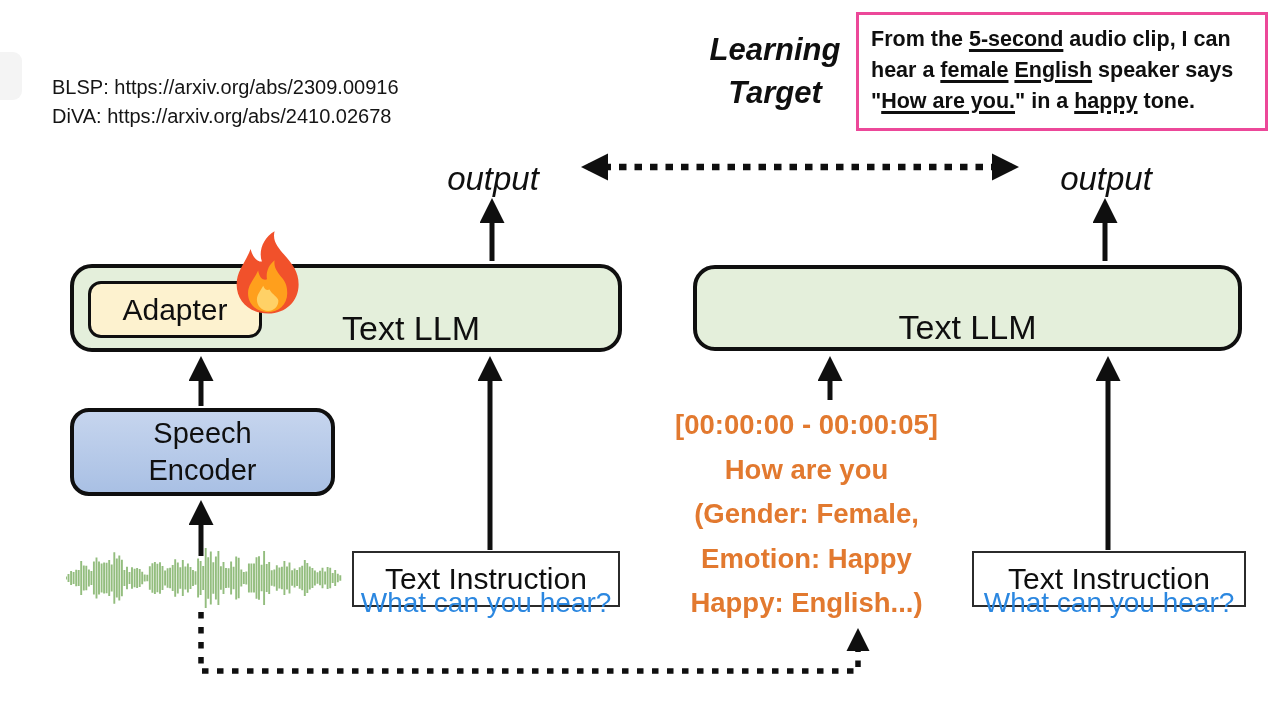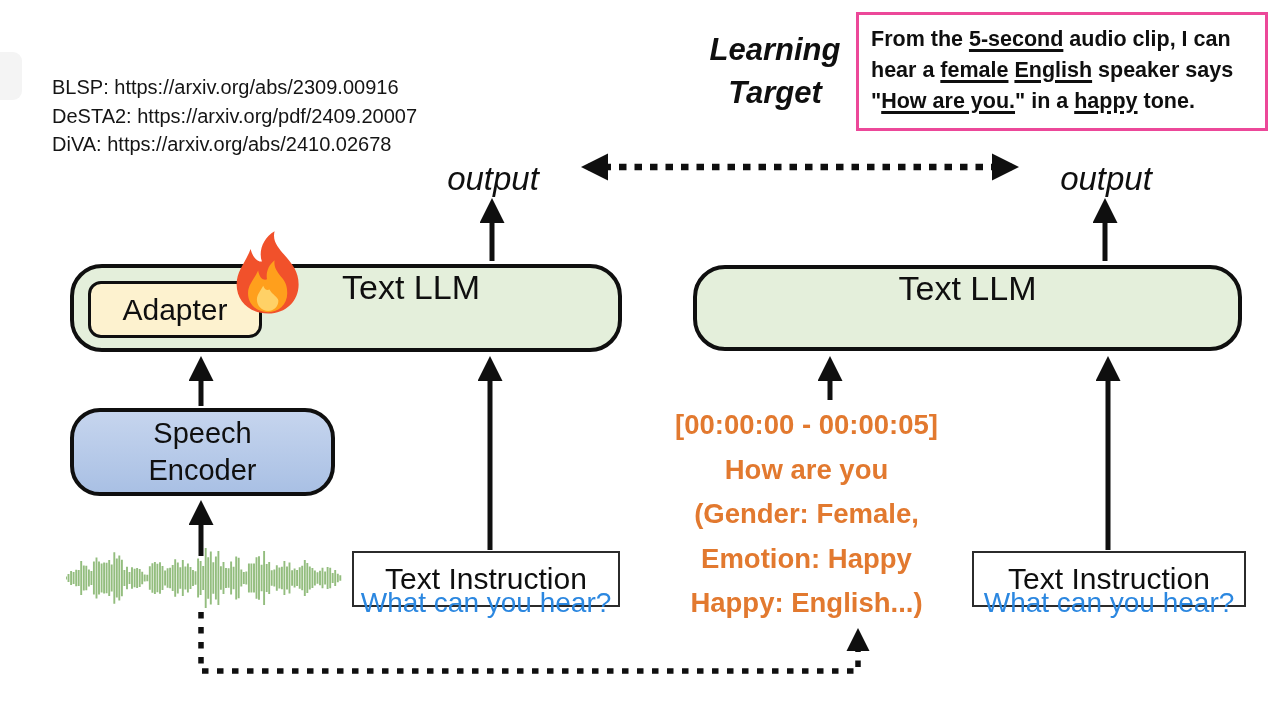--- a/index.html
+++ b/index.html
@@ -21,32 +21,32 @@
 
   .target-box{left:856px;top:12px;width:412px;border:3px solid #ec4899;background:#fff;
     padding:9px 12px 11px 12px;font-size:21.5px;font-weight:700;line-height:31px;}
   .target-box .u{text-decoration:underline;text-decoration-thickness:2.5px;text-underline-offset:3px;}
 
   .output-label{top:160px;width:126px;text-align:center;font-size:33px;font-style:italic;}
   .output-left{left:430px;}
   .output-right{left:1043px;}
 
   .llm-box{top:264px;height:88px;background:var(--llm_fill);border:4px solid var(--ink);
-    border-radius:32px;display:flex;align-items:flex-start;justify-content:center;font-size:34px;}
+    border-radius:22px;display:flex;align-items:flex-end;justify-content:center;font-size:34px;}
   .llm-left{left:70px;width:552px;padding-left:130px;}
   .llm-right{left:693px;top:265px;width:549px;height:86px;}
 
   .adapter-box{left:88px;top:281px;width:174px;height:57px;background:var(--adapter_fill);
     border:3.5px solid var(--ink);border-radius:13px;display:flex;align-items:center;
     justify-content:center;font-size:30px;}
 
   .fire{left:226px;top:230px;width:82px;height:86px;}
 
   .encoder-box{left:70px;top:408px;width:265px;height:88px;border:4px solid var(--ink);
-    border-radius:30px;background:linear-gradient(var(--encoder_top),var(--encoder_bottom));
+    border-radius:19px;background:linear-gradient(var(--encoder_top),var(--encoder_bottom));
     display:flex;align-items:center;justify-content:center;}
   .encoder-box .lbl{width:170px;text-align:center;font-size:29px;line-height:37px;}
 
   .waveform{left:66px;top:544px;width:278px;height:68px;}
 
   .instr-box{top:551px;height:56px;background:#fff;border:2.5px solid #2b2b2b;
     display:flex;align-items:center;justify-content:center;font-size:30px;}
   .instr-left{left:352px;width:268px;}
   .instr-right{left:972px;width:274px;}
 
@@ -85,21 +85,20 @@
     <line x1="490" y1="550" x2="490" y2="362" stroke="#0f0f0f" stroke-width="5" marker-end="url(#arw)"></line>
     <line x1="830" y1="400" x2="830" y2="362" stroke="#0f0f0f" stroke-width="5" marker-end="url(#arw)"></line>
     <line x1="1108" y1="550" x2="1108" y2="362" stroke="#0f0f0f" stroke-width="5" marker-end="url(#arw)"></line>
     <path d="M201 612 L201 671 L858 671 L858 634" fill="none" stroke="#0f0f0f" stroke-width="5.5" stroke-dasharray="6.5 8.5" marker-end="url(#arwS)"></path>
   </svg>
 
   <div class="abs faint-mark"></div>
 
   <div class="abs refs">
     <div>BLSP: https://arxiv.org/abs/2309.00916</div>
-    <div>DeSTA2: https://arxiv.org/pdf/2409.20007</div>
     <div>DiVA: https://arxiv.org/abs/2410.02678</div>
   </div>
 
   <div class="abs learning-target">Learning Target</div>
   <div class="abs target-box"><span>From the </span><span class="u">5-second</span><span> audio clip, I can hear a </span><span class="u">female</span><span> </span><span class="u">English</span><span> speaker says "</span><span class="u">How are you.</span><span>" in a </span><span class="u">happy</span><span> tone.</span></div>
 
   <div class="abs output-label output-left">output</div>
   <div class="abs output-label output-right">output</div>
 
   <div class="abs llm-box llm-left">

